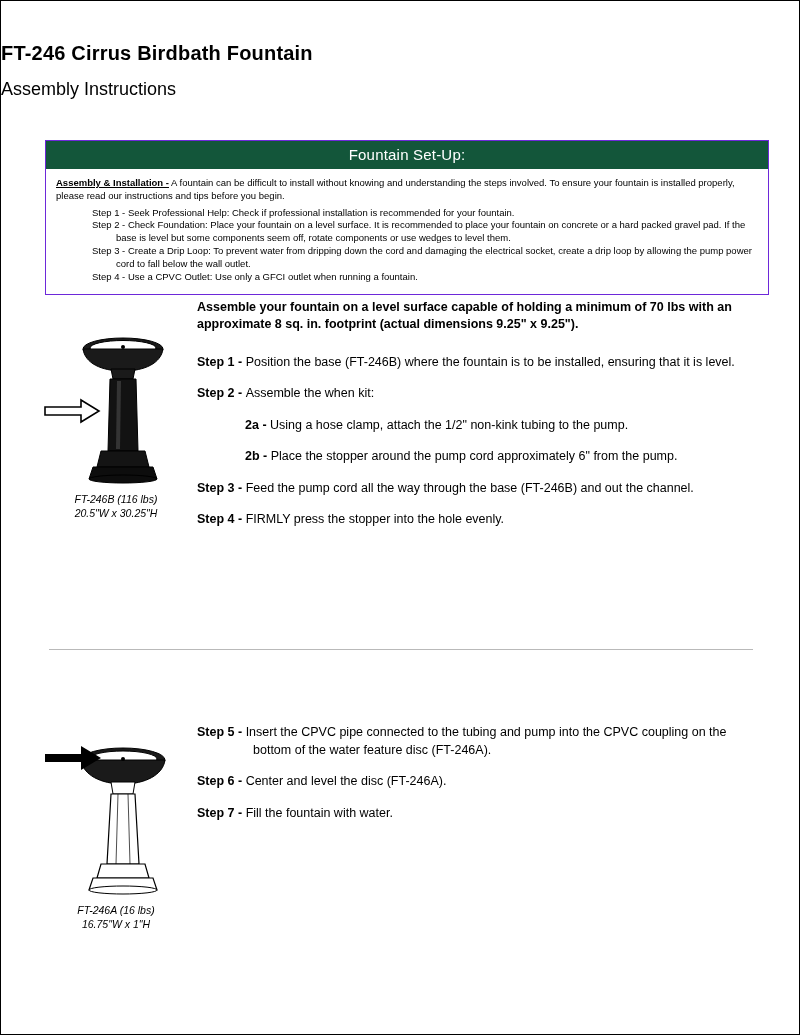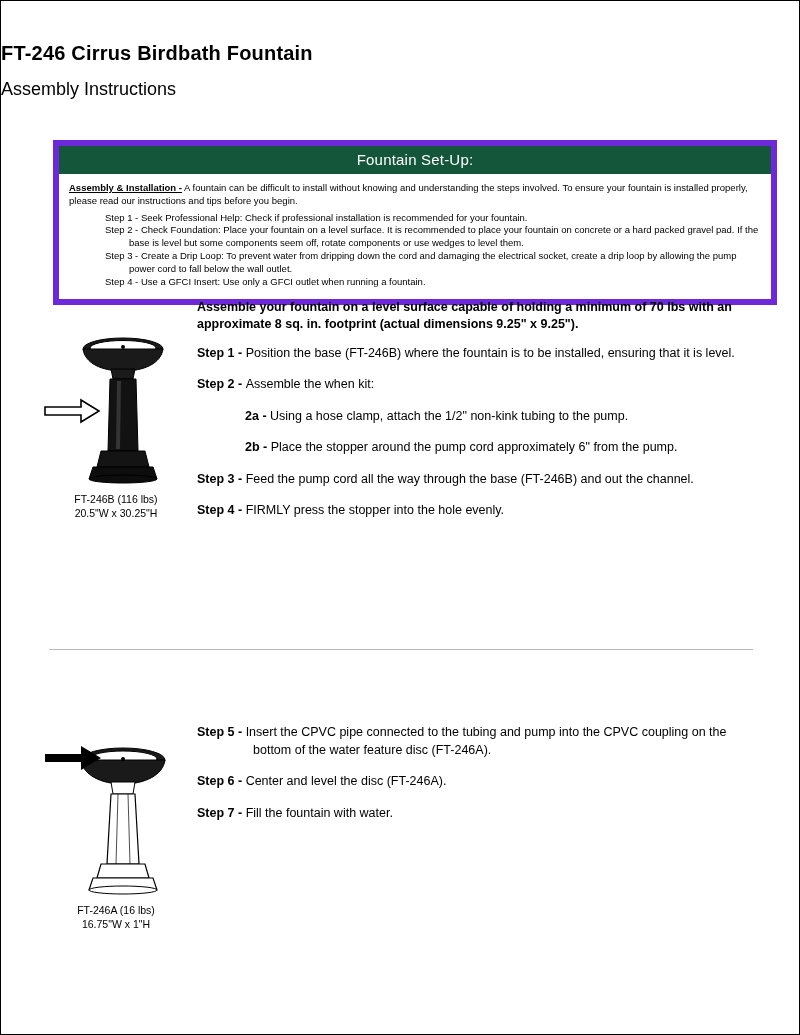--- a/index.html
+++ b/index.html
@@ -38,24 +38,24 @@
   .doc-subtitle {
     font-size: 18px;
     font-weight: normal;
     margin-top: 14px;
     line-height: 1.2;
   }
 
   
   .setup-box {
     position: absolute;
-    left: 52px;
+    left: 44px;
     top: 139px;
     width: 724px;
-    border: 6px solid #6d28d9;
+    border: 1px solid #6d28d9;
     box-sizing: border-box;
     background: #ffffff;
   }
   .setup-header {
     background: #13563a;
     color: #ffffff;
     text-align: center;
     font-size: 15px;
     padding: 5px 0 6px 0;
     letter-spacing: 0.2px;
@@ -88,21 +88,21 @@
     left: 196px;
     top: 298px;
     width: 556px;
     font-size: 12.5px;
     line-height: 1.4;
   }
   .lead {
     font-weight: bold;
     font-size: 12.5px;
     line-height: 1.35;
-    margin: 0 0 12px 0;
+    margin: 0 0 21px 0;
   }
   .stepline {
     margin: 0 0 14px 0;
     padding-left: 56px;
     text-indent: -56px;
   }
   .stepline .k {
     font-weight: bold;
   }
   .substep {
@@ -150,20 +150,21 @@
     position: absolute;
     left: 40px;
     top: 731px;
     width: 150px;
     text-align: center;
   }
   .cap {
     font-size: 10.5px;
     line-height: 1.3;
     margin-top: 4px;
+    font-style: italic;
   }
   .fig-svg {
     display: block;
     margin: 0 auto;
   }
 </style>
 </head>
 <body>
 
 <div class="page">
@@ -186,21 +187,21 @@
 
       <div class="step-wrap">
         <span class="hang"><span class="snum">Step 2 - </span><span class="sttl">Check Foundation:</span><span> Place your fountain on a level surface. It is recommended to place your fountain on concrete or a hard packed gravel pad. If the base is level but some components seem off, rotate components or use wedges to level them.</span></span>
       </div>
 
       <div class="step-wrap">
         <span class="hang"><span class="snum">Step 3 - </span><span class="sttl">Create a Drip Loop:</span><span> To prevent water from dripping down the cord and damaging the electrical socket, create a drip loop by allowing the pump power cord to fall below the wall outlet.</span></span>
       </div>
 
       <div class="step-wrap">
-        <span class="hang"><span class="snum">Step 4 - </span><span class="sttl">Use a GFCI Insert:</span><span> Use only a GFCI outlet when running a fountain.</span></span>
+        <span class="hang"><span class="snum">Step 4 - </span><span class="sttl">Use a CPVC Outlet:</span><span> Use only a GFCI outlet when running a fountain.</span></span>
       </div>
     </div>
   </div>
 
   <div class="fig1">
     <svg class="fig-svg" width="150" height="170" viewBox="0 0 150 170">
 
       <ellipse cx="82" cy="30" rx="40" ry="11" fill="#1a1a1a" stroke="#000" stroke-width="1"></ellipse>
       <ellipse cx="82" cy="29" rx="33" ry="7.5" fill="#ffffff" stroke="#000" stroke-width="1"></ellipse>
       <path d="M42 30 C44 44 60 52 82 52 C104 52 120 44 122 30 Z" fill="#1a1a1a" stroke="#000" stroke-width="1"></path>

